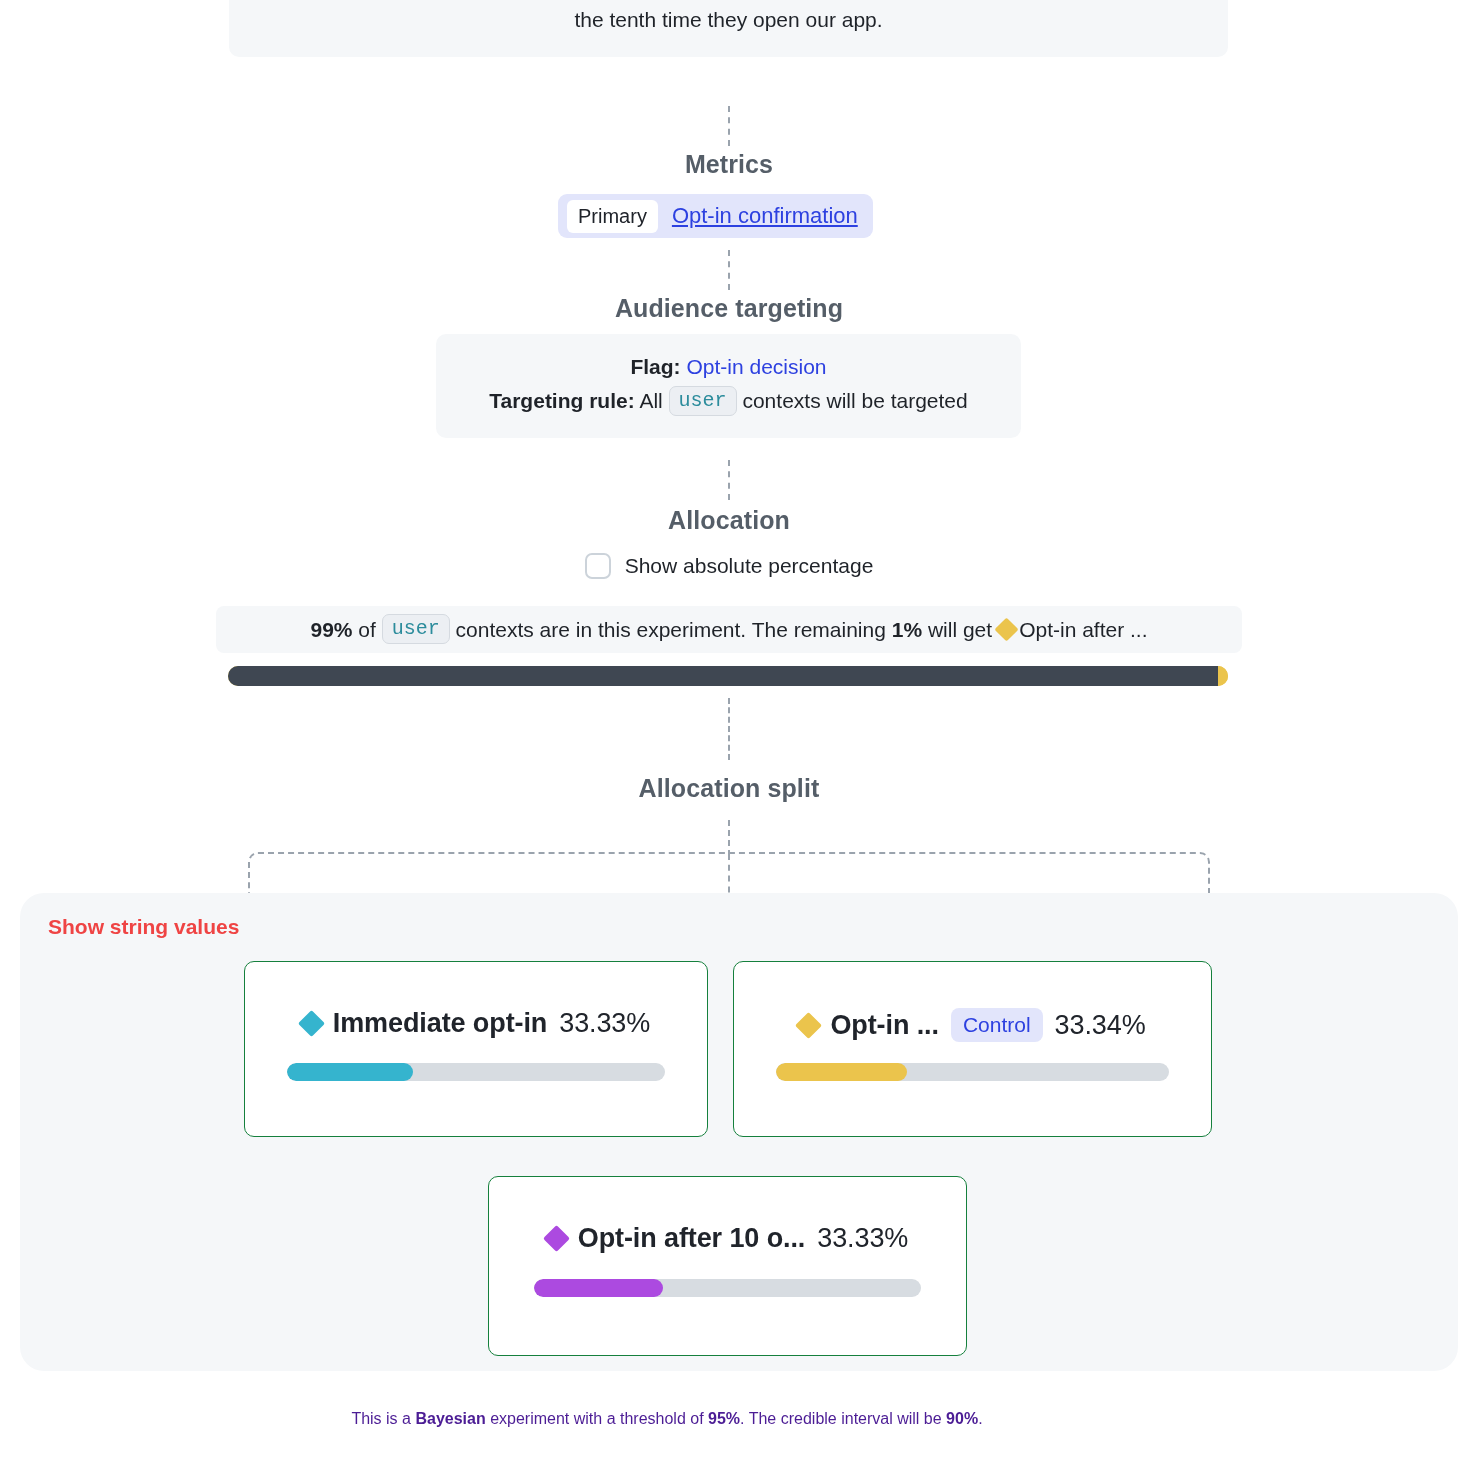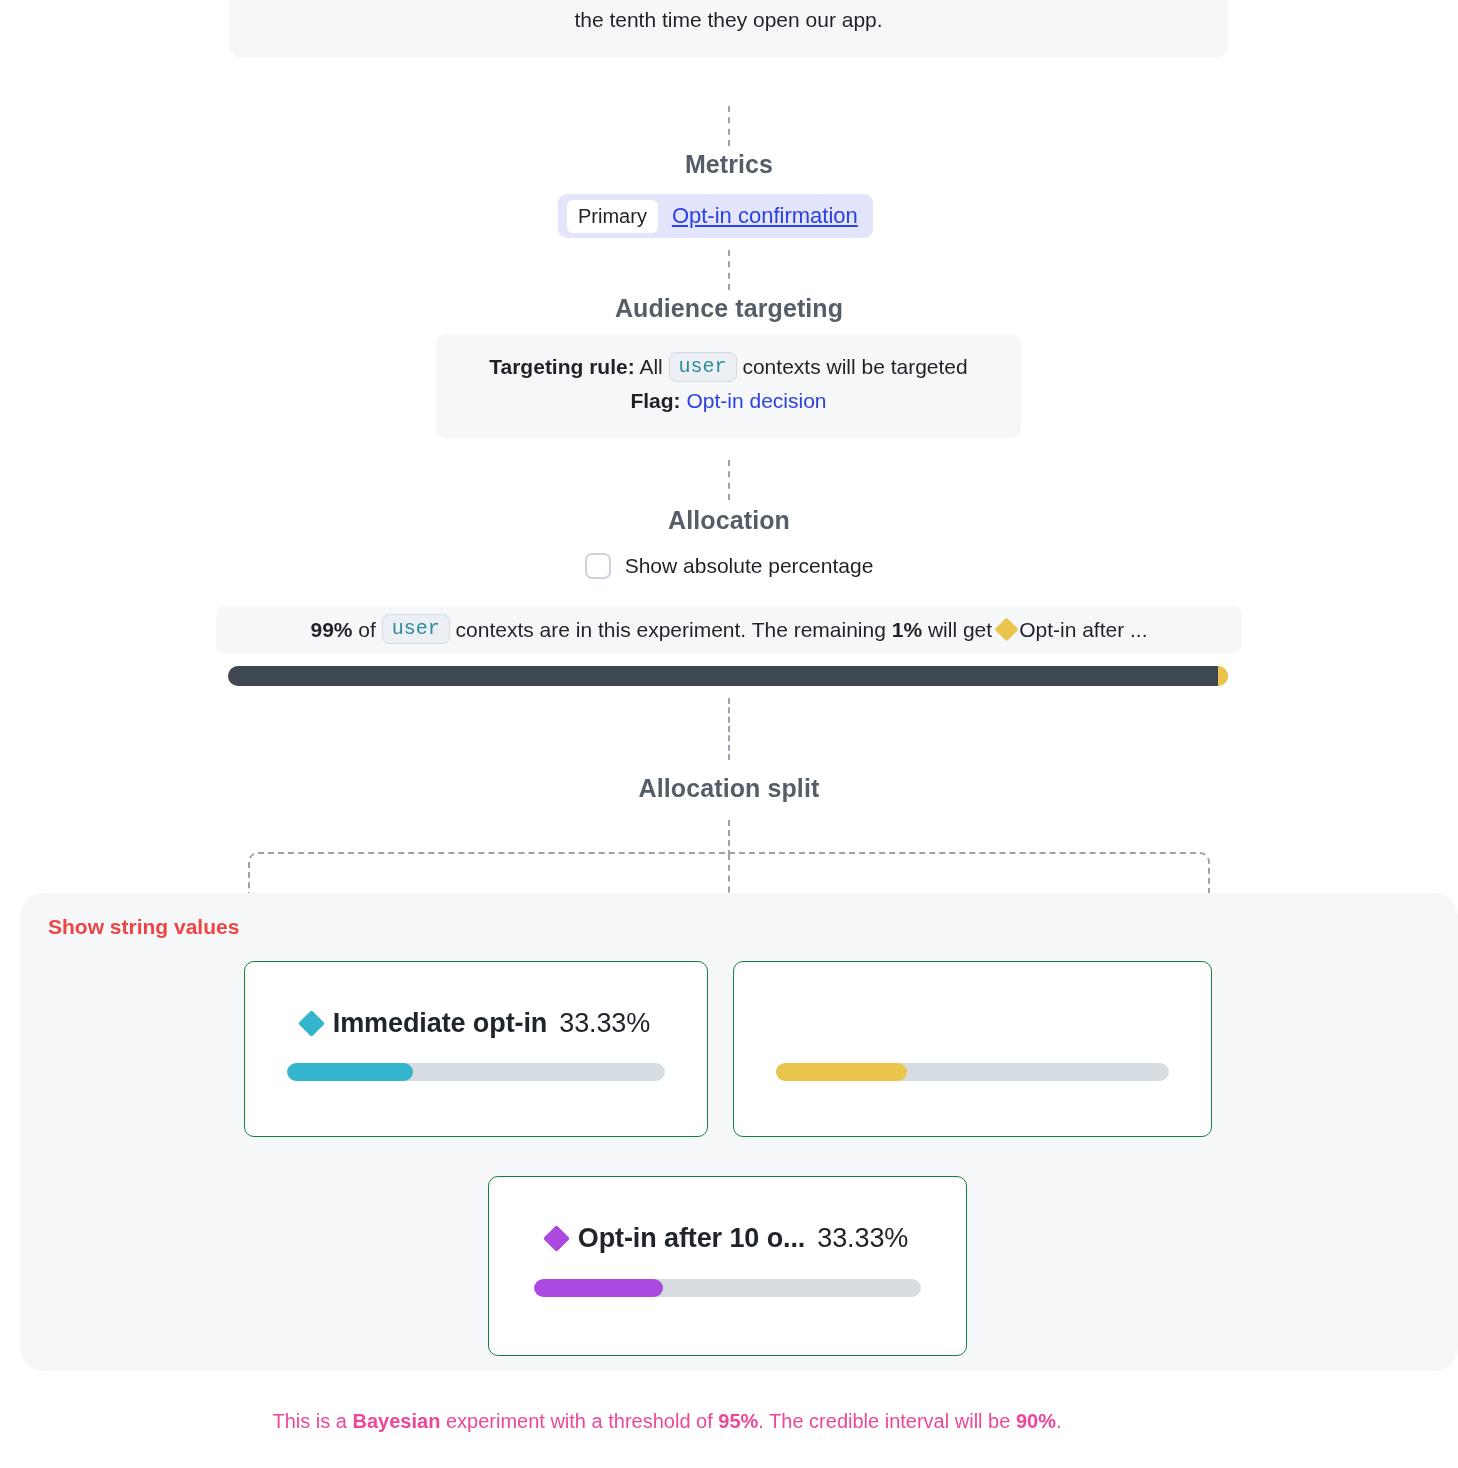--- a/index.html
+++ b/index.html
@@ -249,22 +249,22 @@
   #card-2 .track { left: 42px; right: 42px; top: 101px; }
   #card-3 { left: 488px; top: 1163px; width: 479px; height: 180px; margin-top: 13px; }
   #card-3 .track { left: 45px; right: 45px; top: 102px; }
 
   
   #footer-text {
     position: absolute;
     left: 0; top: 1410px;
     width: 1334px;
     text-align: center;
-    font-size: 20px;
-    color: #ec4899;
+    font-size: 16px;
+    color: #4c1d95;
   }
   #footer-text b { font-weight: bold; }
 </style>
 </head>
 <body>
 
 <div id="hypothesis-box" class="panel-soft">open our app, customers will opt-in to notifications significantly more often than those who are prompted the first time they open our app, and slightly more often than those who are prompted on the tenth time they open our app.</div>
 
 <div class="vconn" style="top:106px;height:40px;"></div>
 
@@ -273,30 +273,30 @@
 <div id="metrics-pill">
   <span class="badge">Primary</span>
   <span class="metric-link link-u">Opt-in confirmation</span>
 </div>
 
 <div class="vconn" style="top:250px;height:40px;"></div>
 
 <div id="audience-title" class="section-title">Audience targeting</div>
 
 <div id="audience-box">
+  <div class="row">
+    <b>Flag:</b>
+    <span class="link">Opt-in decision</span>
+  </div>
   <div class="row">
     <b>Targeting rule:</b>
     <span>All</span>
     <span class="code-chip">user</span>
     <span>contexts will be targeted</span>
   </div>
-  <div class="row">
-    <b>Flag:</b>
-    <span class="link">Opt-in decision</span>
-  </div>
 </div>
 
 <div class="vconn" style="top:460px;height:40px;"></div>
 
 <div id="allocation-title" class="section-title">Allocation</div>
 
 <div id="allocation-checkbox-row">
   <span class="checkbox"></span>
   <span class="cb-label">Show absolute percentage</span>
 </div>
@@ -327,20 +327,26 @@
     <span class="diamond" style="background:#35b4ce;"></span>
     <span class="v-name">Immediate opt-in</span>
     <span class="v-pct">33.33%</span>
   </div>
   <div class="track">
     <div class="fill" style="width:33.33%;background:#35b4ce;"></div>
   </div>
 </div>
 
 <div id="card-2" class="var-card">
+  <div class="card-head">
+    <span class="diamond" style="background:#ebc44c;"></span>
+    <span class="v-name">Opt-in ...</span>
+    <span class="ctrl-badge">Control</span>
+    <span class="v-pct">33.34%</span>
+  </div>
   <div class="track">
     <div class="fill" style="width:33.34%;background:#ebc44c;"></div>
   </div>
 </div>
 
 <div id="card-3" class="var-card">
   <div class="card-head">
     <span class="diamond" style="background:#ac4ae0;"></span>
     <span class="v-name">Opt-in after 10 o...</span>
     <span class="v-pct">33.33%</span>

